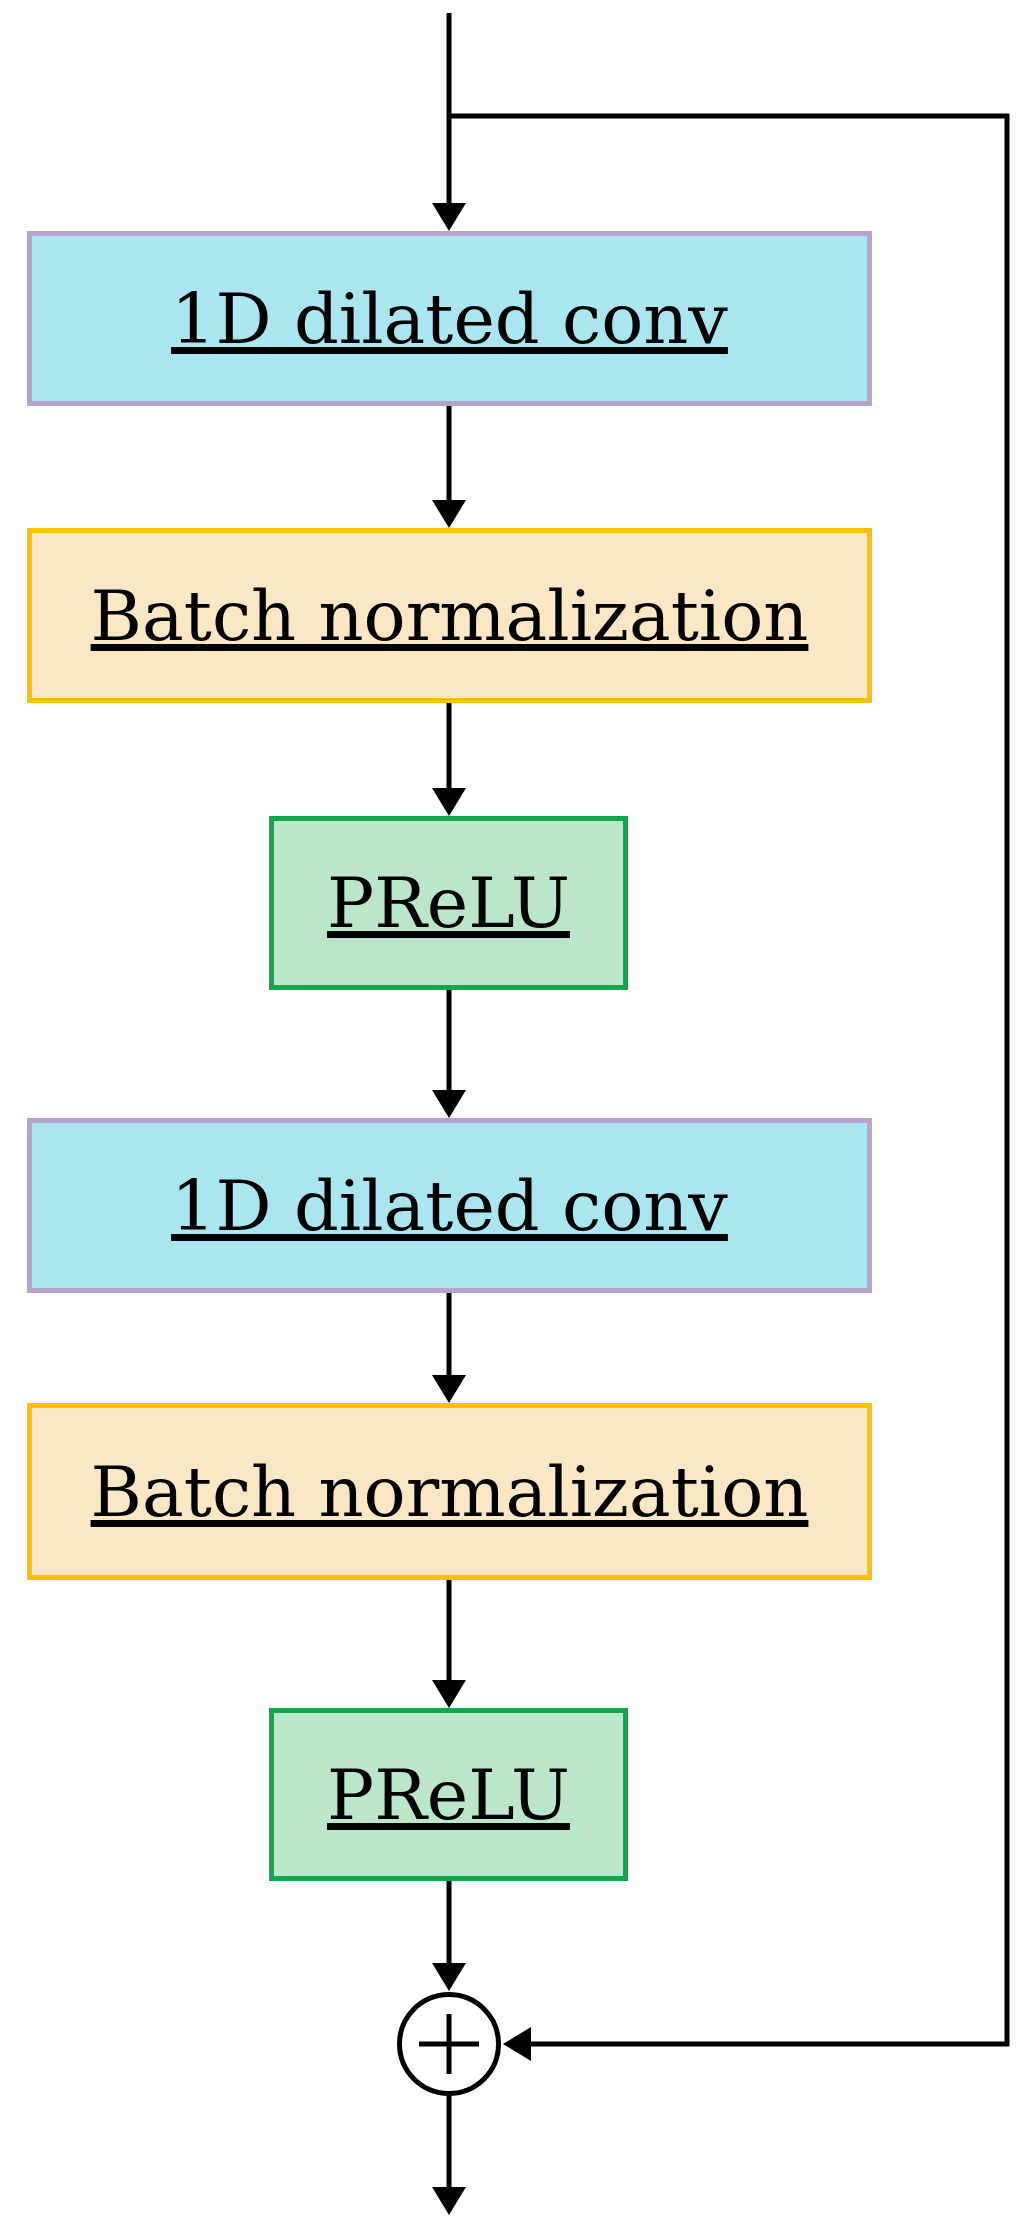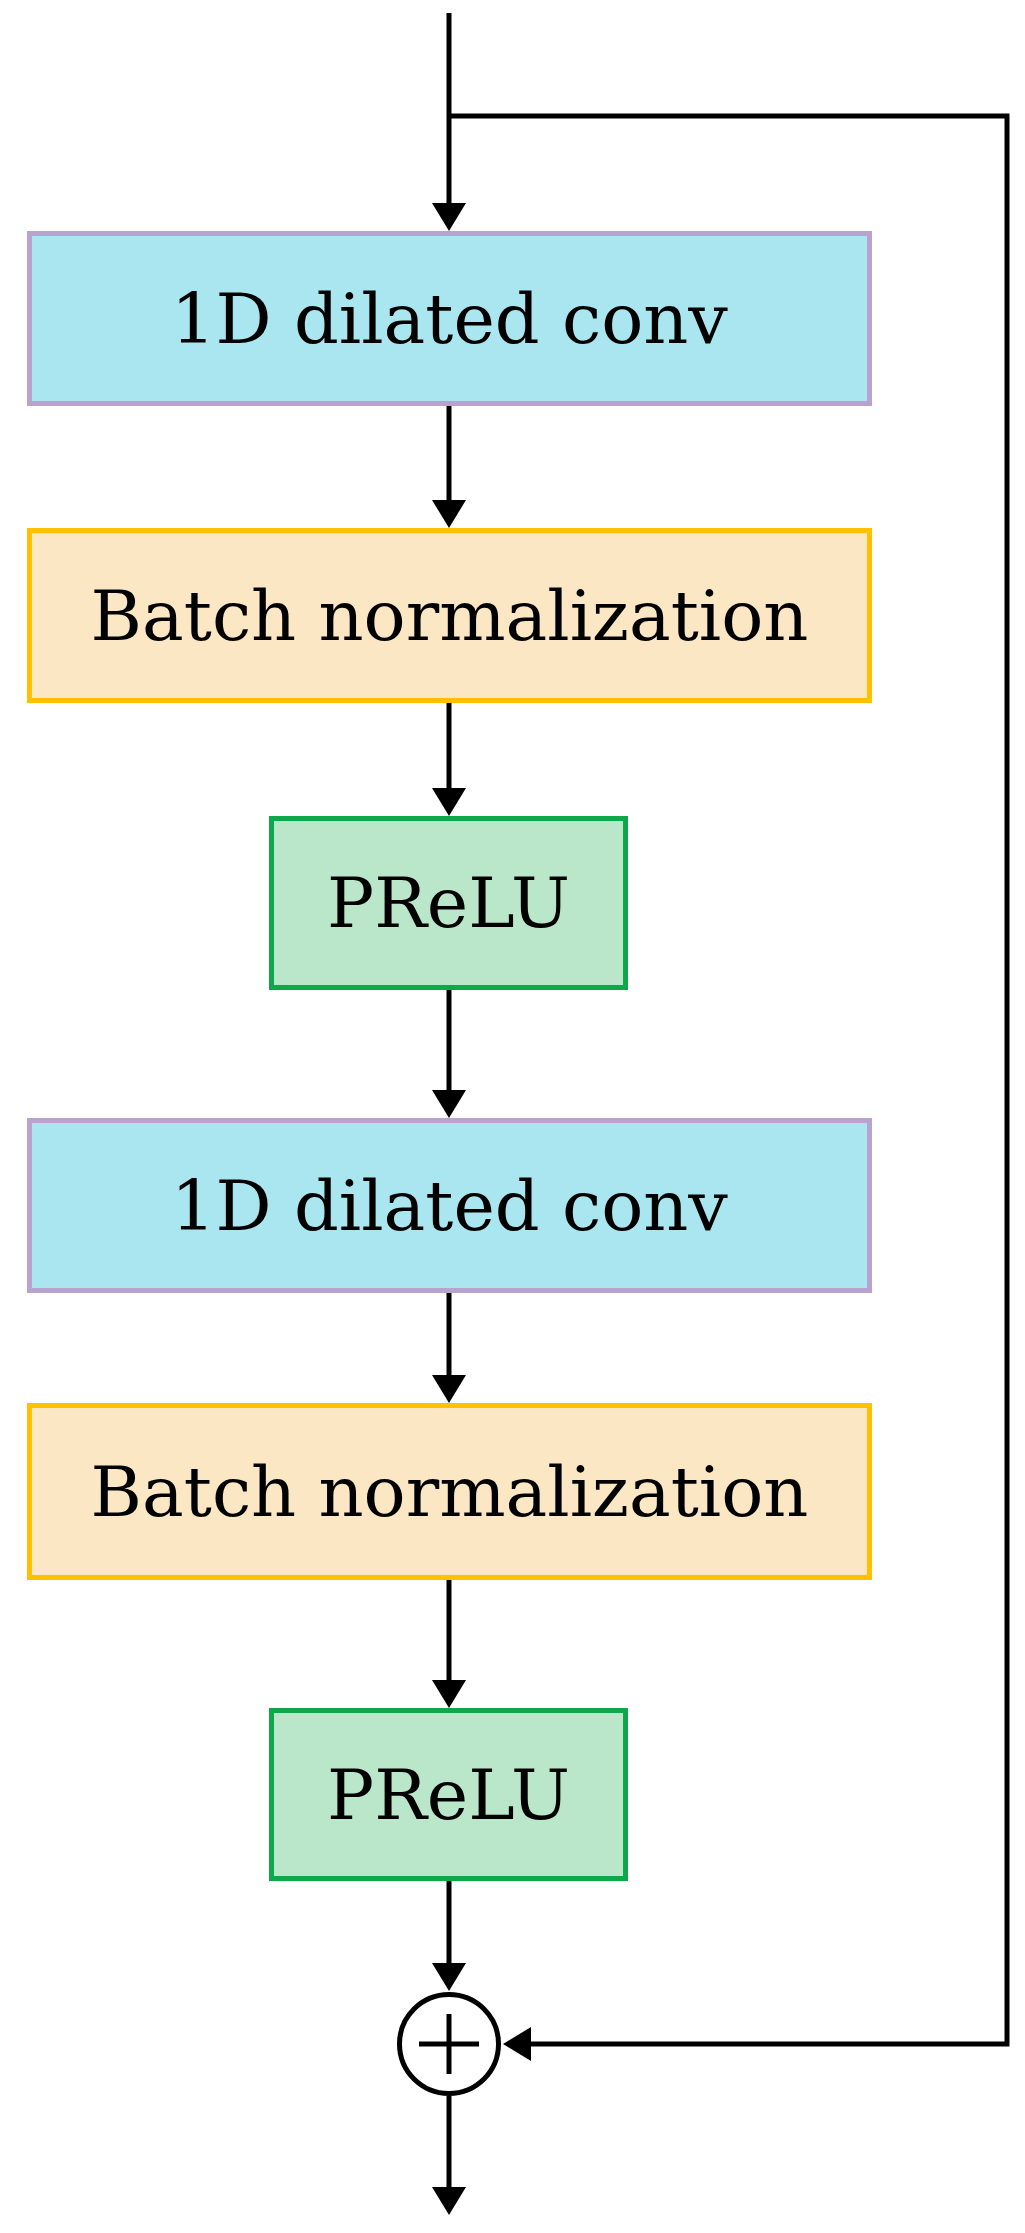--- a/index.html
+++ b/index.html
@@ -36,20 +36,21 @@
     position: absolute;
     box-sizing: border-box;
     border: 5px solid #888888;
     display: flex;
     align-items: center;
     justify-content: center;
     font-size: 70px;
     color: #000000;
     line-height: 1;
     white-space: nowrap;
+    text-decoration: underline;
   }
   .sum-circle {
     fill: #ffffff;
     stroke: #000000;
     stroke-width: 5;
   }
   .plus-stroke {
     fill: none;
     stroke: #000000;
     stroke-width: 5;

